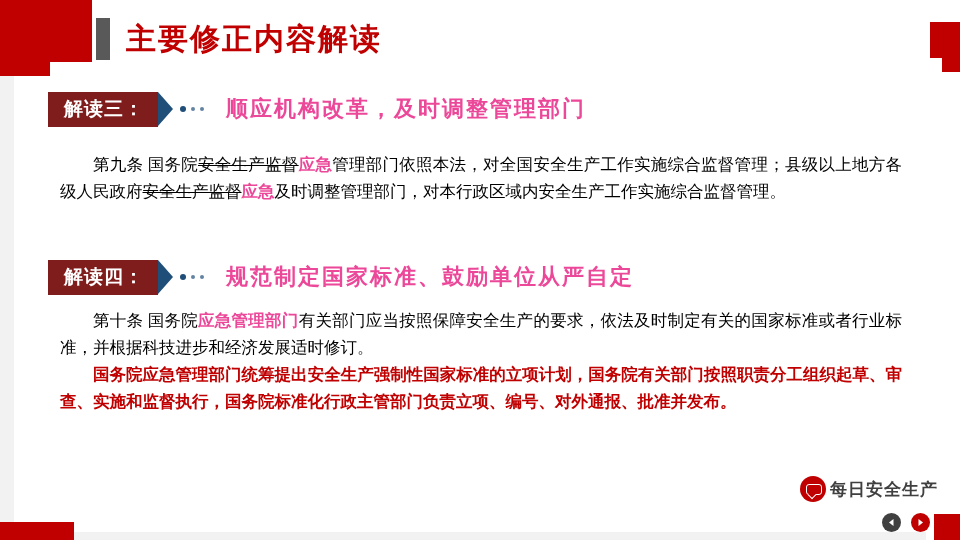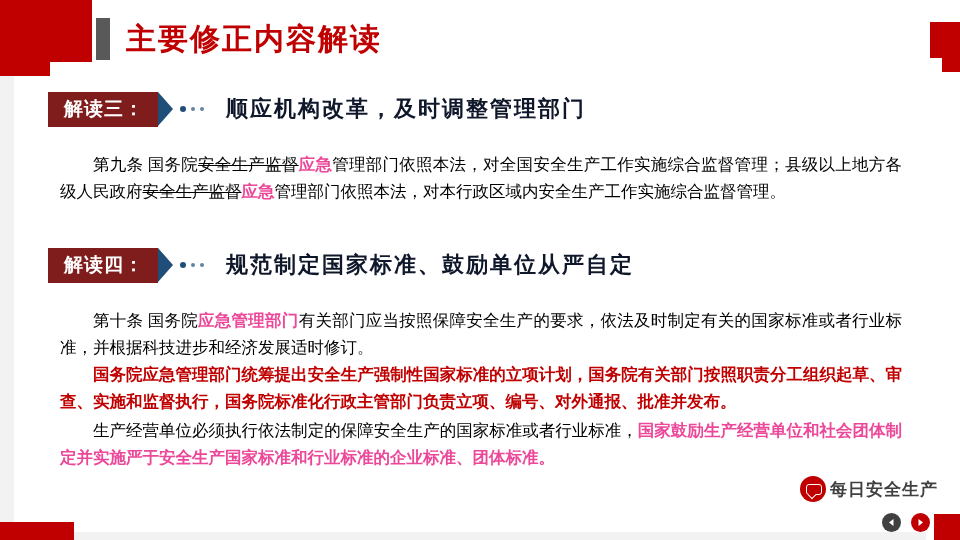--- a/index.html
+++ b/index.html
@@ -122,21 +122,21 @@
   .dots i {
     display: block;
     width: 6px; height: 6px;
     background: #1f4e79;
     border-radius: 50%;
   }
   .dots i.small { width: 4px; height: 4px; opacity: .7;}
   .section-sub {
     margin-left: 22px;
     font-size: 22px;
-    color: #0f172a;
+    color: #ec4899;
     font-weight: bold;
     letter-spacing: 2px;
   }
 
   
   .para {
     position: absolute;
     font-size: 16.5px;
     line-height: 1.62;
     color: #000000;
@@ -239,45 +239,42 @@
     <div class="badge-tail"></div>
     <div class="dots">
       <i></i>
         <i class="small"></i>
         <i class="small"></i>
     </div>
     <div class="section-sub">顺应机构改革，及时调整管理部门</div>
   </div>
 
   <div class="para indent" style="left:60px; top:152px; width:842px;">
-    <span>第九条 国务院</span><span class="strike">安全生产监督</span><span class="red">应急</span><span>管理部门依照本法，对全国安全生产工作实施综合监督管理；县级以上地方各级人民政府</span><span class="strike">安全生产监督</span><span class="red">应急</span><span>管理部门依照本法，对本行政区域内安全生产工作实施综合监督管理。</span>
-  </div>
-
-  <div class="section-head" style="left:48px; top:248px;">
+    <span>第九条 国务院</span><span class="strike">安全生产监督</span><span class="red">应急</span><span>管理部门依照本法，对全国安全生产工作实施综合监督管理；县级以上地方各级人民政府</span><span class="strike">安全生产监督</span><span class="red">应急</span><span>及时调整管理部门，对本行政区域内安全生产工作实施综合监督管理。</span>
+  </div>
+
+  <div class="section-head" style="left:48px; top:260px;">
     <div class="badge">解读四：</div>
     <div class="badge-tail"></div>
     <div class="dots">
       <i></i>
         <i class="small"></i>
         <i class="small"></i>
     </div>
     <div class="section-sub">规范制定国家标准、鼓励单位从严自定</div>
   </div>
 
   <div class="para indent redline" style="left:60px; top:362px; width:842px;">
     <span>国务院应急管理部门统筹提出安全生产强制性国家标准的立项计划，国务院有关部门按照职责分工组织起草、审查、实施和监督执行，国务院标准化行政主管部门负责立项、编号、对外通报、批准并发布。</span>
   </div>
 
   <div class="para indent" style="left:60px; top:308px; width:842px;">
     <span>第十条 国务院</span><span class="red">应急管理部门</span><span>有关部门应当按照保障安全生产的要求，依法及时制定有关的国家标准或者行业标准，并根据科技进步和经济发展适时修订。</span>
   </div>
 
-  <div class="para indent" style="left:60px; top:418px; width:842px;">
-    <span>生产经营单位必须执行依法制定的保障安全生产的国家标准或者行业标准，</span><span class="red">国家鼓励生产经营单位和社会团体制定并实施严于安全生产国家标准和行业标准的企业标准、团体标准。</span>
-  </div>
 
   <div class="wm">
     <div class="wm-circle"></div>
     <div class="wm-text">每日安全生产</div>
   </div>
 
   <div class="navs">
     <div class="nav-btn">
       <svg width="9" height="9" viewBox="0 0 9 9">
           <polygon points="6.5,1 2,4.5 6.5,8" fill="#ffffff"></polygon>

